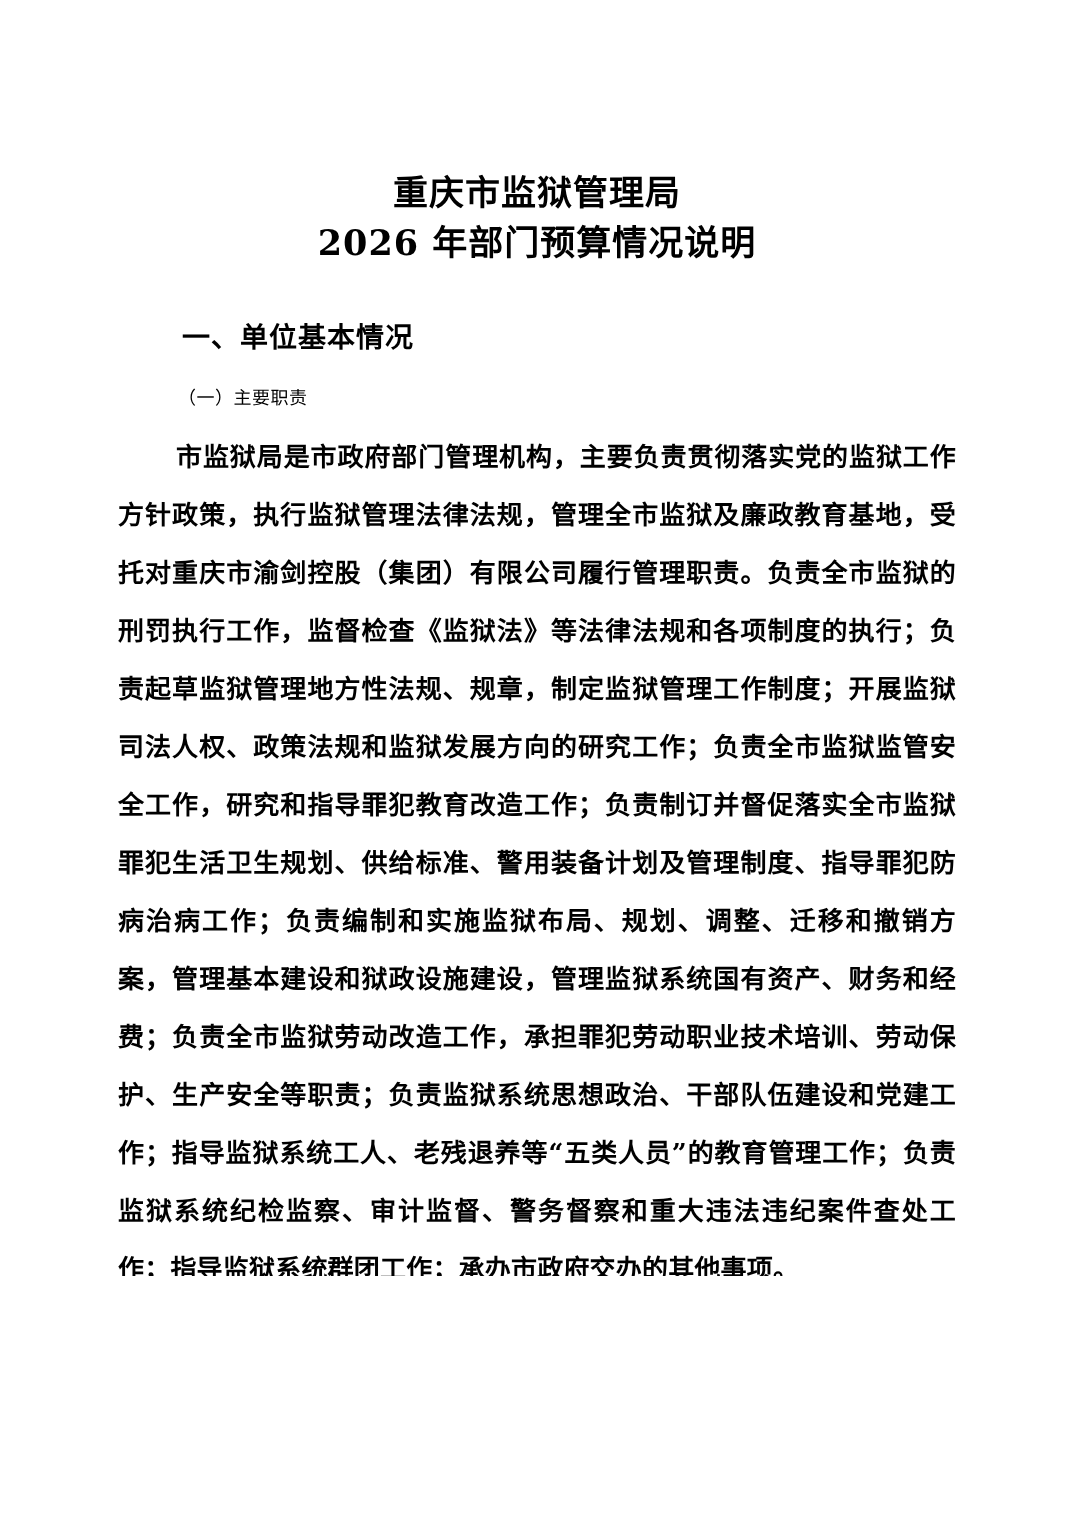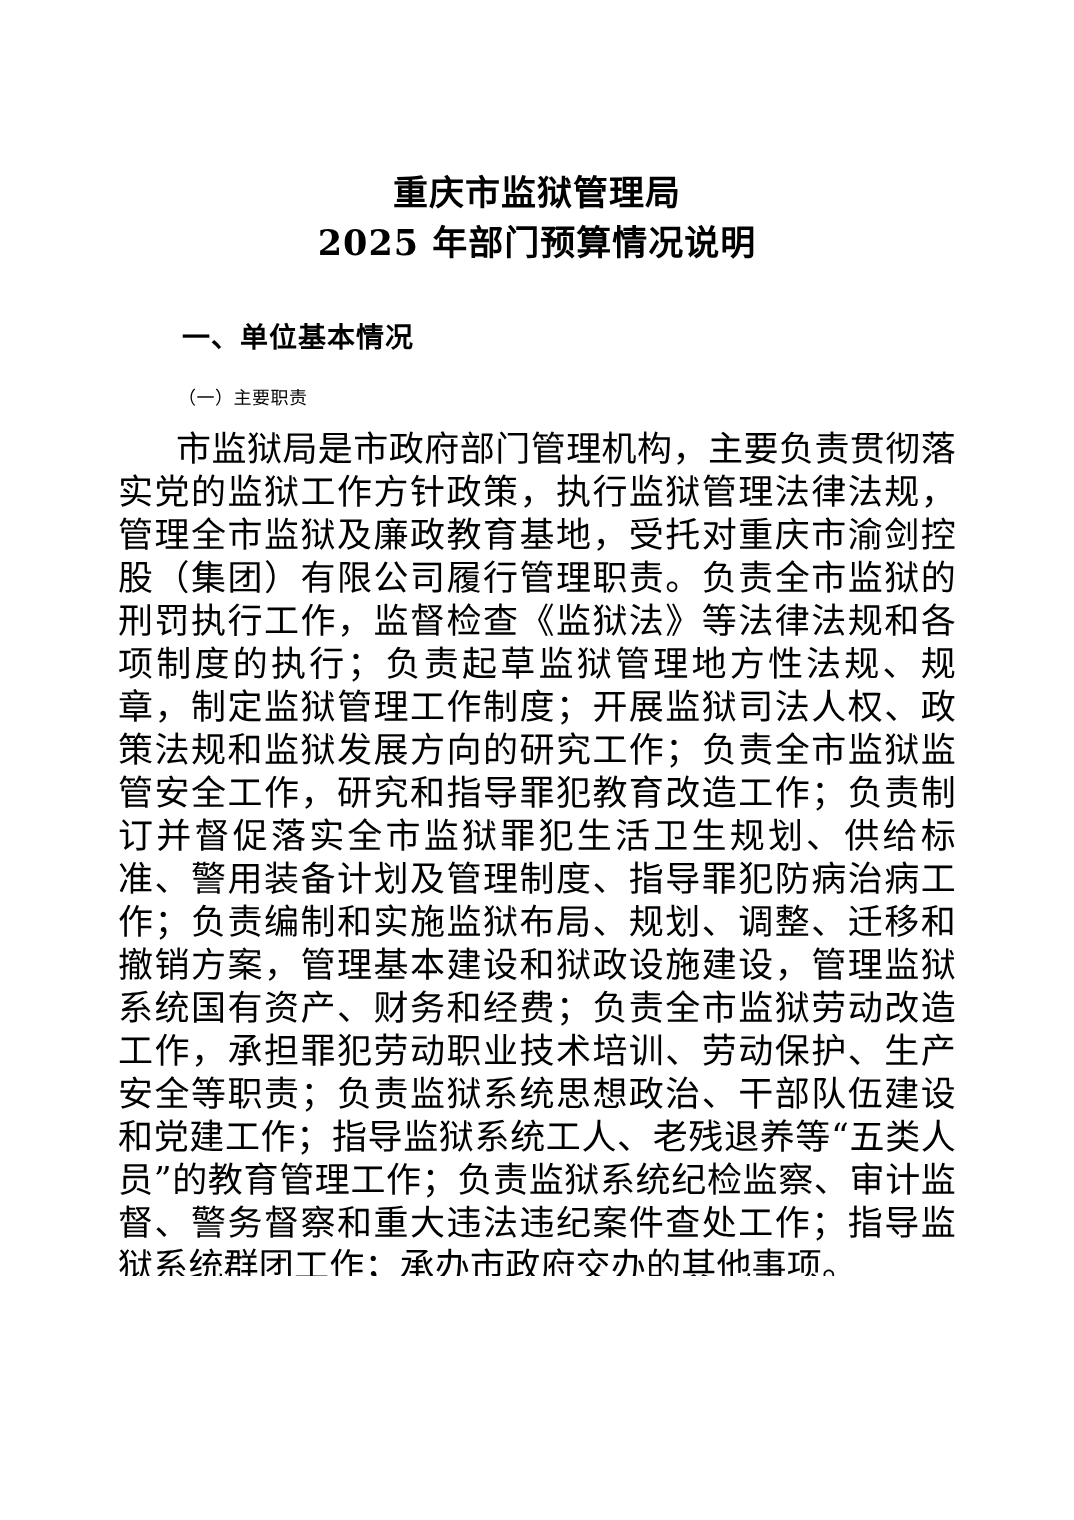--- a/index.html
+++ b/index.html
@@ -47,48 +47,49 @@
   .sub-heading {
     font-family: "DejaVu Serif", "Liberation Serif", serif;
     font-size: 18px;
     line-height: 56px;
     margin-top: 4px;
     text-indent: 60px;
     letter-spacing: 0.5px;
   }
   .body-paragraph {
     font-family: "DejaVu Serif", "Liberation Serif", serif;
-    font-size: 35px;
-    line-height: 43px;
+    font-size: 26px;
+    line-height: 58px;
     text-indent: 58px;
     text-align: justify;
     text-justify: inter-ideograph;
     letter-spacing: 0.2px;
     margin-top: 2px;
+    font-weight: bold;
   }
   .page-number {
     position: absolute;
     left: 0;
     right: 0;
     top: 1404px;
     text-align: center;
     font-family: "DejaVu Serif", "Liberation Serif", serif;
     font-size: 19px;
     color: #000;
   }
 </style>
 </head>
 <body>
 
 <div class="page">
   <div class="content">
 
     <div class="title-block">
       <div class="title-line">重庆市监狱管理局</div>
-      <div class="title-line">2025 年部门预算情况说明</div>
+      <div class="title-line">2026 年部门预算情况说明</div>
     </div>
 
     <div class="section-heading">一、单位基本情况</div>
 
     <div class="sub-heading">（一）主要职责</div>
 
     <div class="body-paragraph">市监狱局是市政府部门管理机构，主要负责贯彻落实党的监狱工作方针政策，执行监狱管理法律法规，管理全市监狱及廉政教育基地，受托对重庆市渝剑控股（集团）有限公司履行管理职责。负责全市监狱的刑罚执行工作，监督检查《监狱法》等法律法规和各项制度的执行；负责起草监狱管理地方性法规、规章，制定监狱管理工作制度；开展监狱司法人权、政策法规和监狱发展方向的研究工作；负责全市监狱监管安全工作，研究和指导罪犯教育改造工作；负责制订并督促落实全市监狱罪犯生活卫生规划、供给标准、警用装备计划及管理制度、指导罪犯防病治病工作；负责编制和实施监狱布局、规划、调整、迁移和撤销方案，管理基本建设和狱政设施建设，管理监狱系统国有资产、财务和经费；负责全市监狱劳动改造工作，承担罪犯劳动职业技术培训、劳动保护、生产安全等职责；负责监狱系统思想政治、干部队伍建设和党建工作；指导监狱系统工人、老残退养等“五类人员”的教育管理工作；负责监狱系统纪检监察、审计监督、警务督察和重大违法违纪案件查处工作；指导监狱系统群团工作；承办市政府交办的其他事项。</div>
 
     <div class="sub-heading">（二）老残退养等</div>
 

